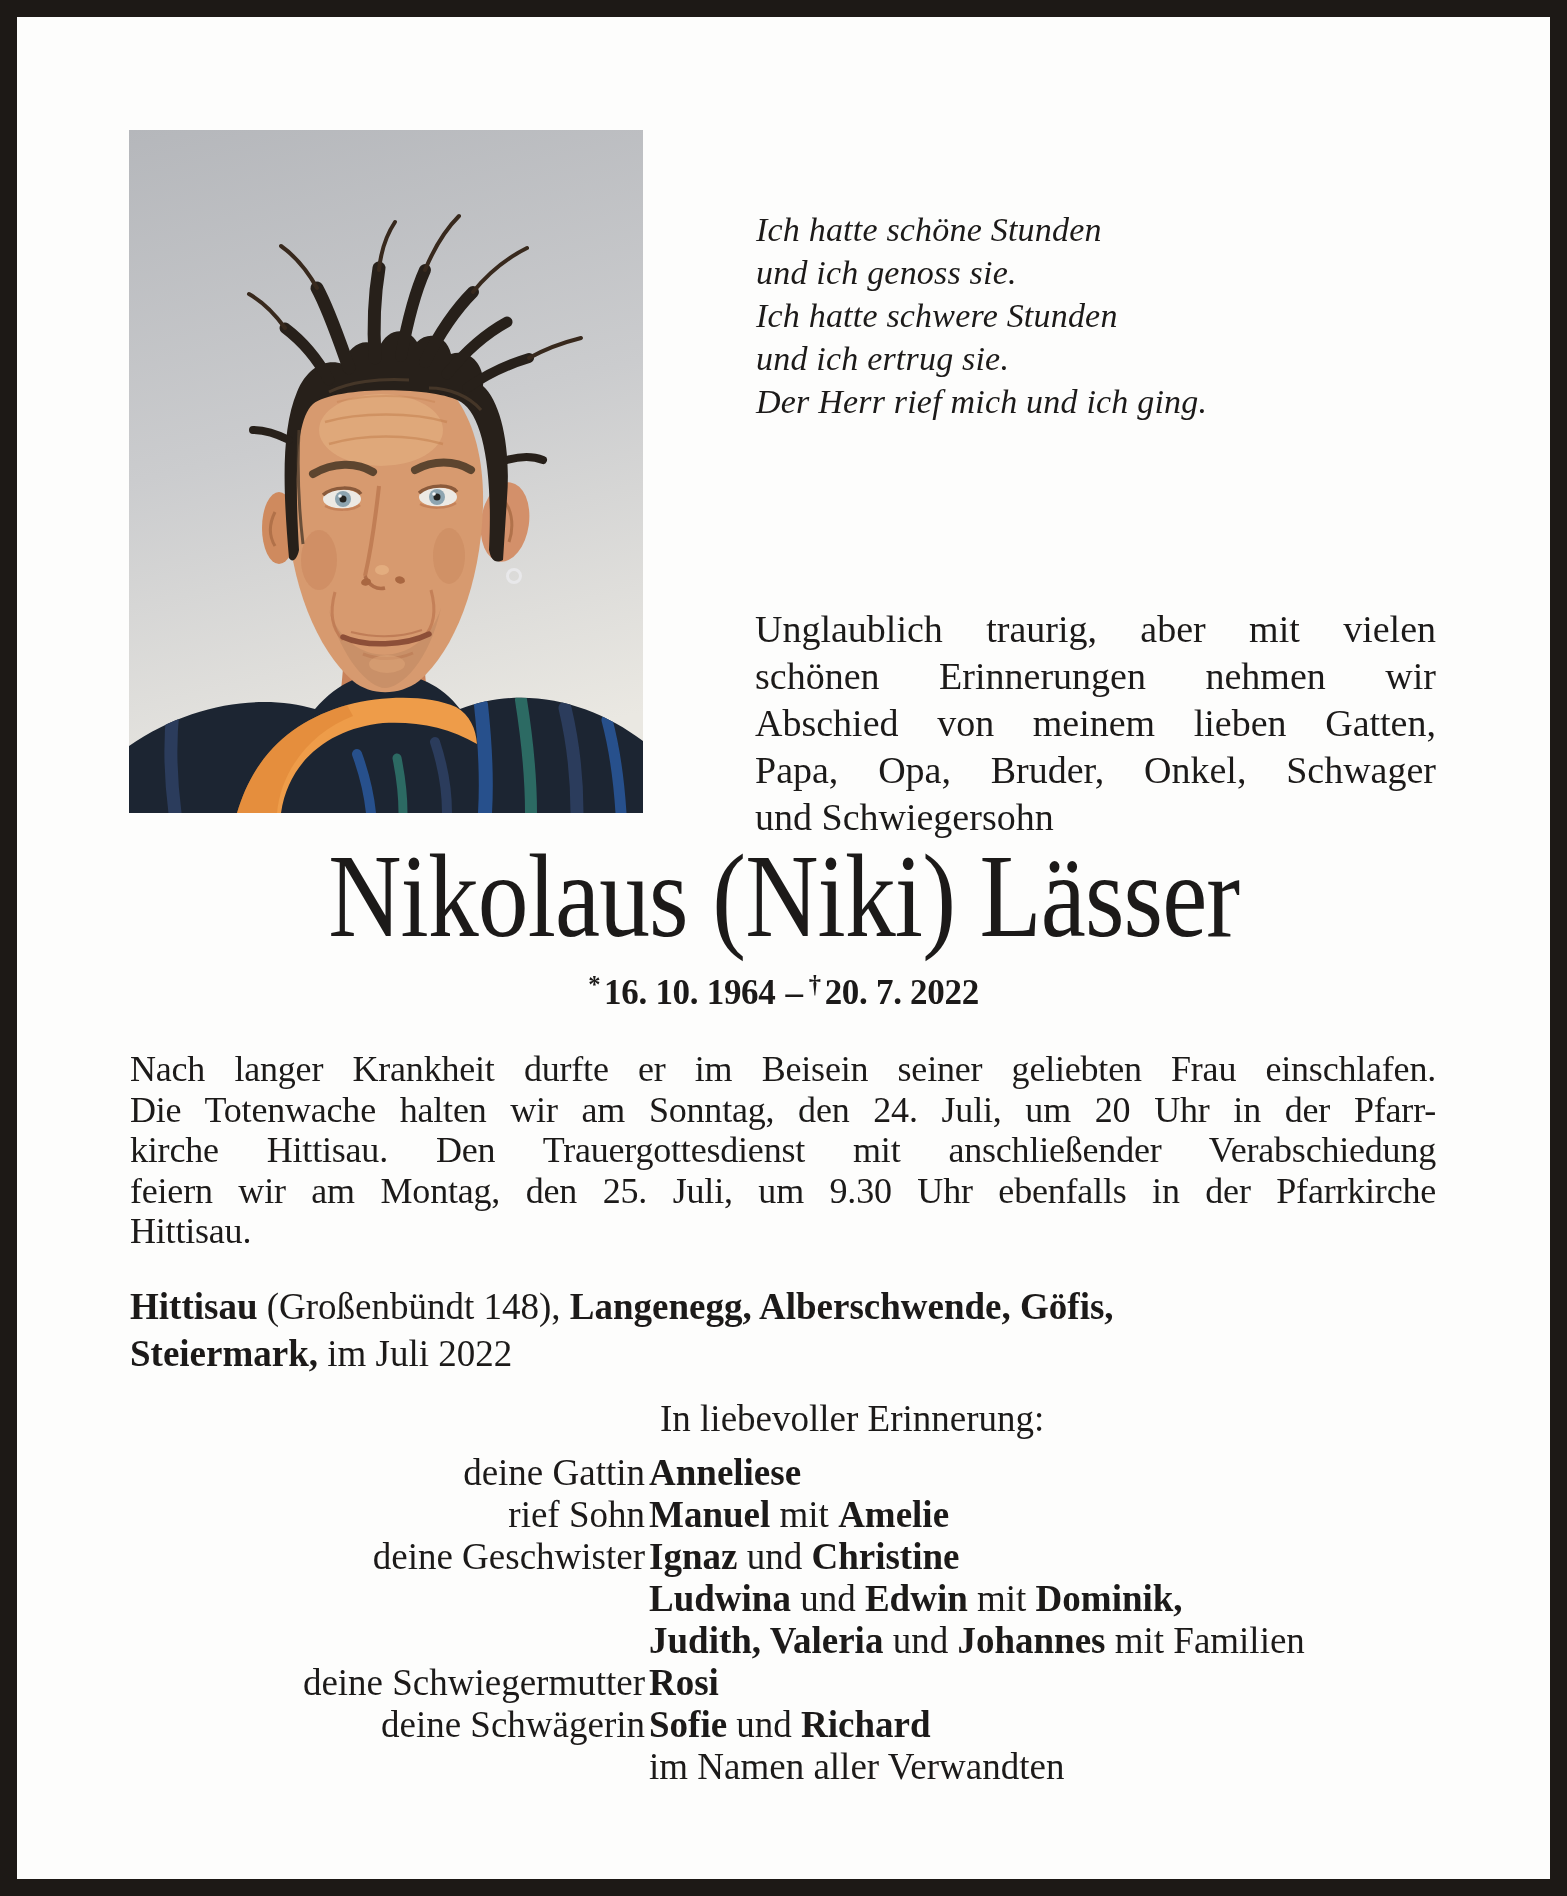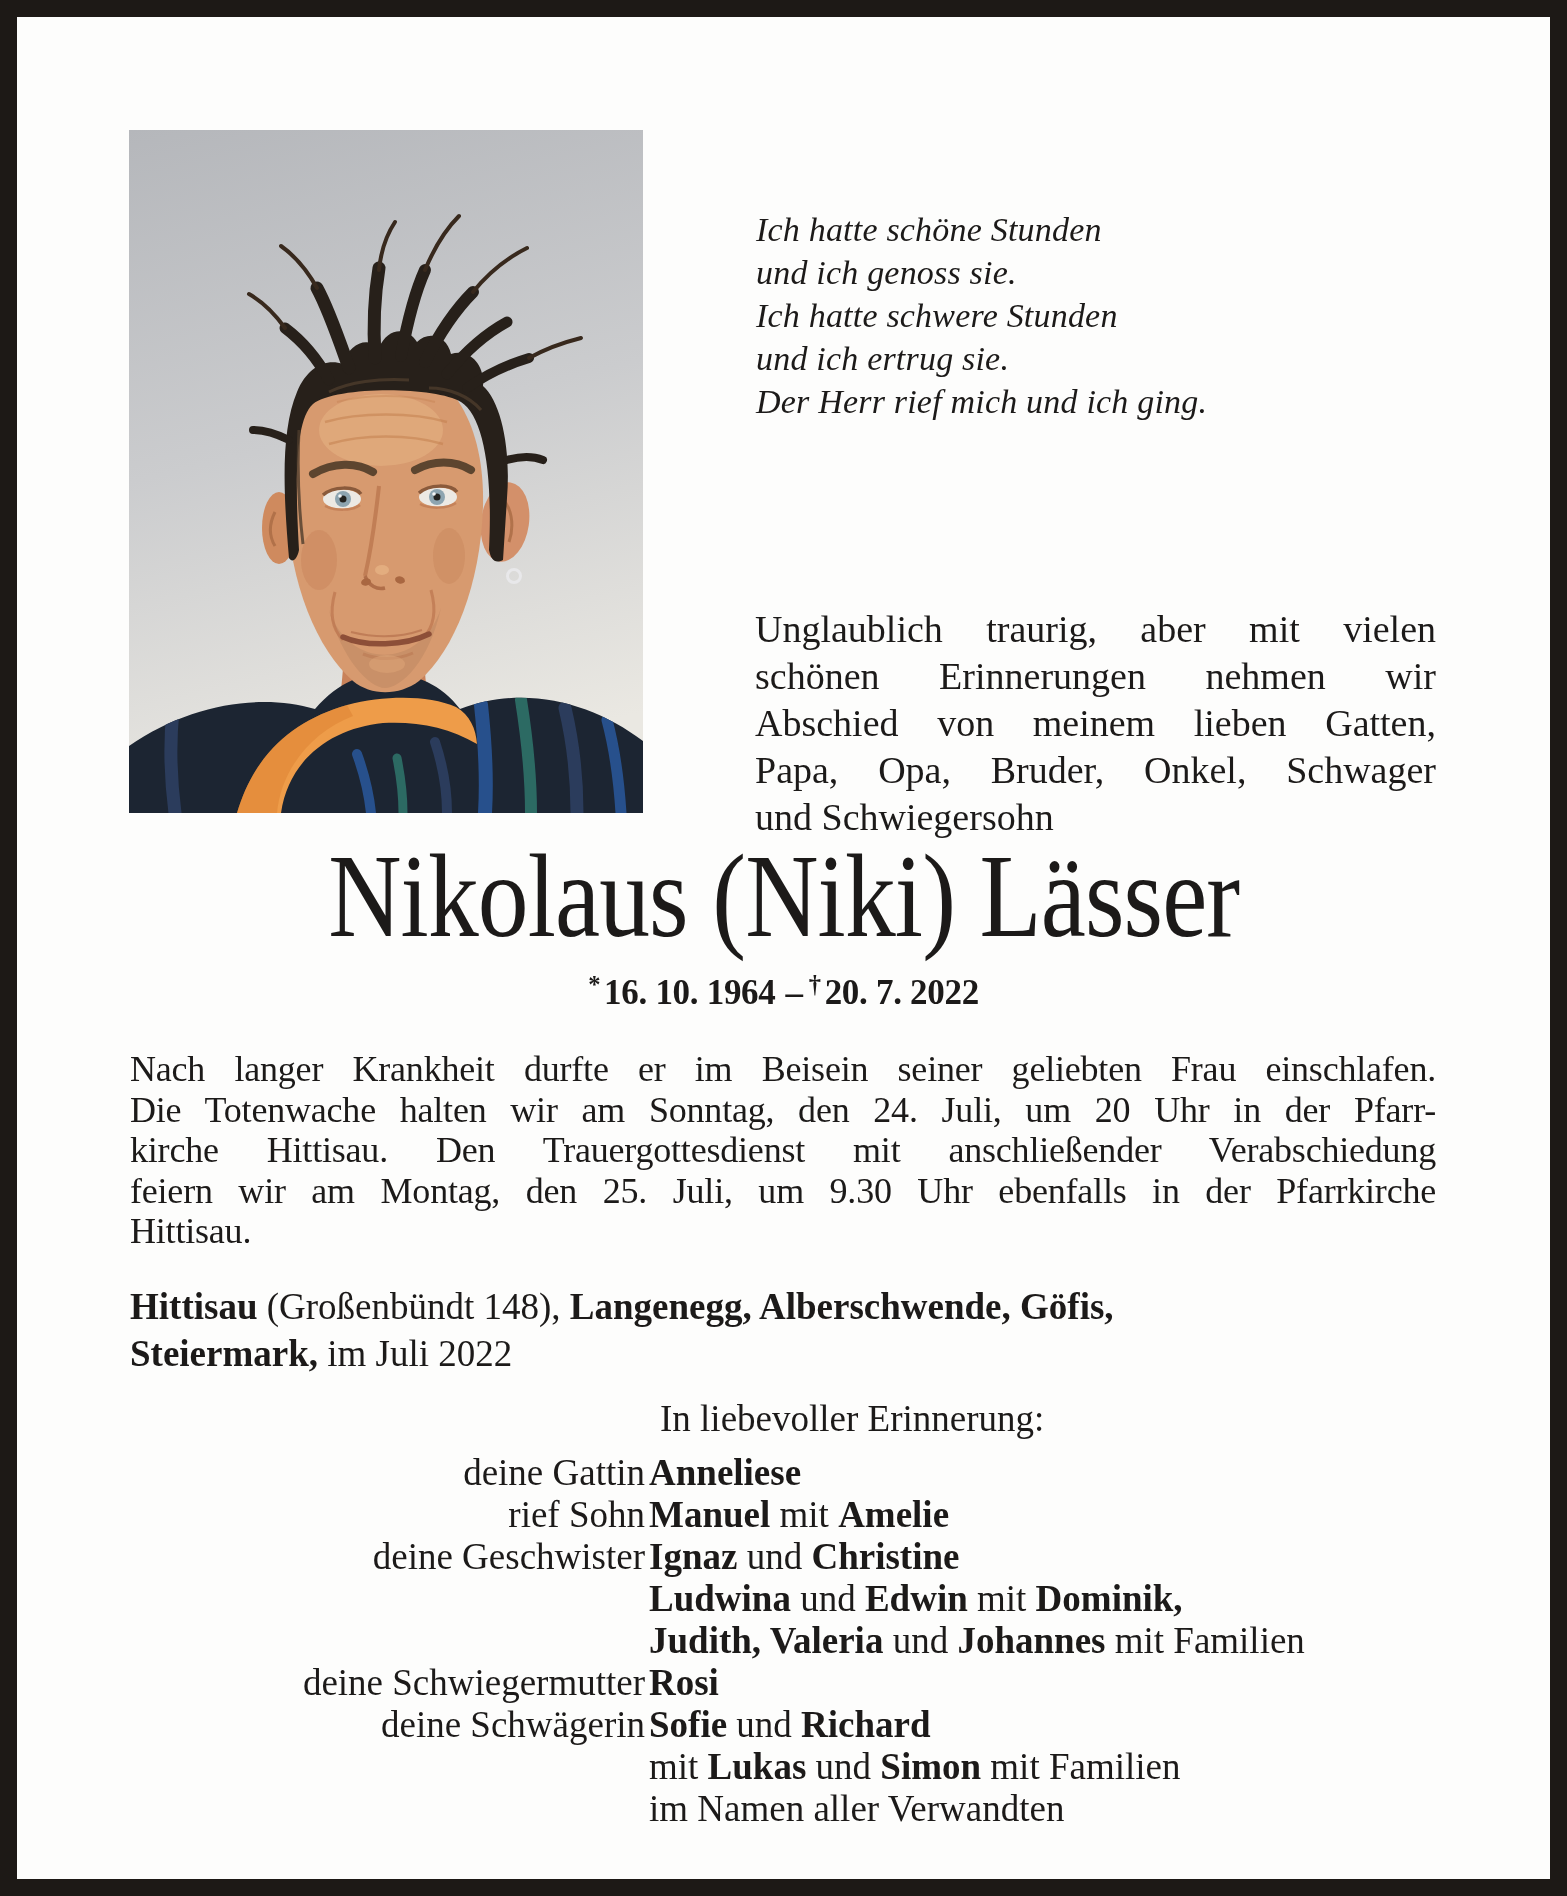--- a/index.html
+++ b/index.html
@@ -215,20 +215,16 @@
       <div class="mrow">
         <div class="mlabel">deine Schwiegermutter</div>
         <div class="mvalue"><span class="b">Rosi</span></div>
       </div>
       <div class="mrow">
         <div class="mlabel">deine Schwägerin</div>
         <div class="mvalue"><span class="b">Sofie</span><span class=""> und </span><span class="b">Richard</span></div>
       </div>
       <div class="mrow">
         <div class="mlabel"></div>
-        <div class="mvalue"><span class="">mit </span><span class="b">Lukas</span><span class=""> und </span><span class="b">Simon</span><span class=""> mit Familien</span></div>
-      </div>
-      <div class="mrow">
-        <div class="mlabel"></div>
         <div class="mvalue"><span class="">im Namen aller Verwandten</span></div>
       </div>
     </div>
 </div>
 
 </body></html>

